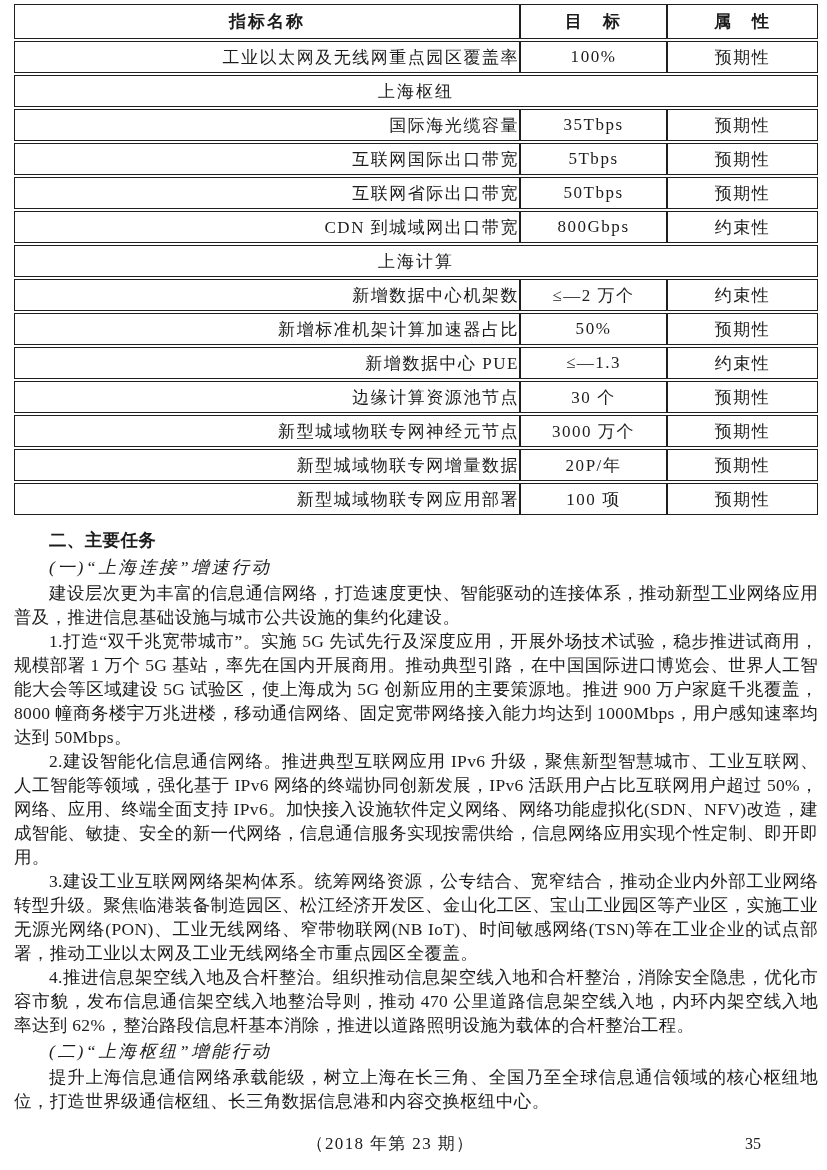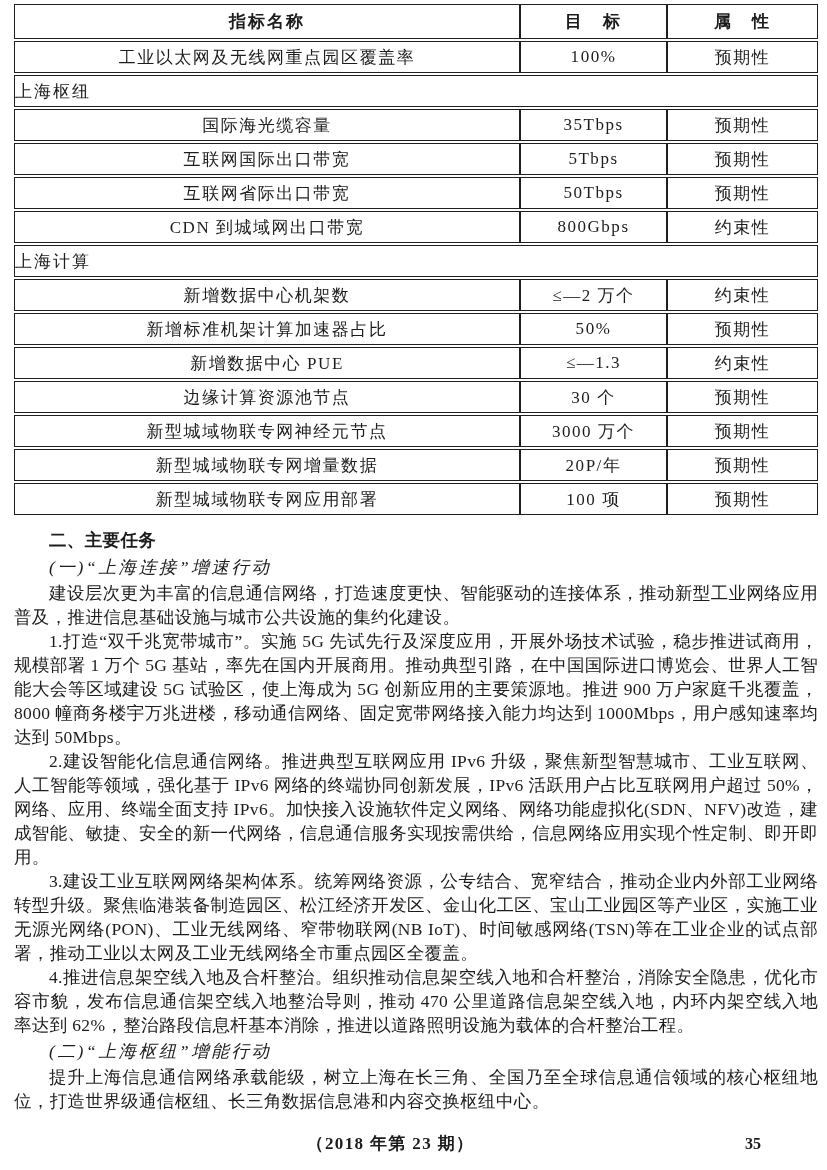--- a/index.html
+++ b/index.html
@@ -43,25 +43,26 @@
     vertical-align: middle;
     background: #ffffff;
   }
   table.indicators th {
     height: 33px;
     font-weight: bold;
     text-align: center;
     letter-spacing: 0.12em;
   }
   td.cell-name {
-    text-align: center;
+    text-align: right;
     padding-left: 11px;
   }
   td.cell-center { text-align: center; }
   tr.section-row td {
+    text-align: center;
     letter-spacing: 0.12em;
   }
 
   
   .main-text {
     margin-top: 10px;
     width: 804px;
     font-size: 17.5px;
     line-height: 24px;
     text-align: justify;
@@ -85,21 +86,20 @@
 
   
   .footer {
     position: absolute;
     left: 14px;
     right: 9px;
     bottom: 14px;
     height: 24px;
     font-size: 17px;
     line-height: 24px;
-    font-weight: bold;
   }
   .footer .issue {
     display: block;
     text-align: center;
     letter-spacing: 0.08em;
   }
   .footer .page-number {
     position: absolute;
     right: 6px;
     top: 0;

